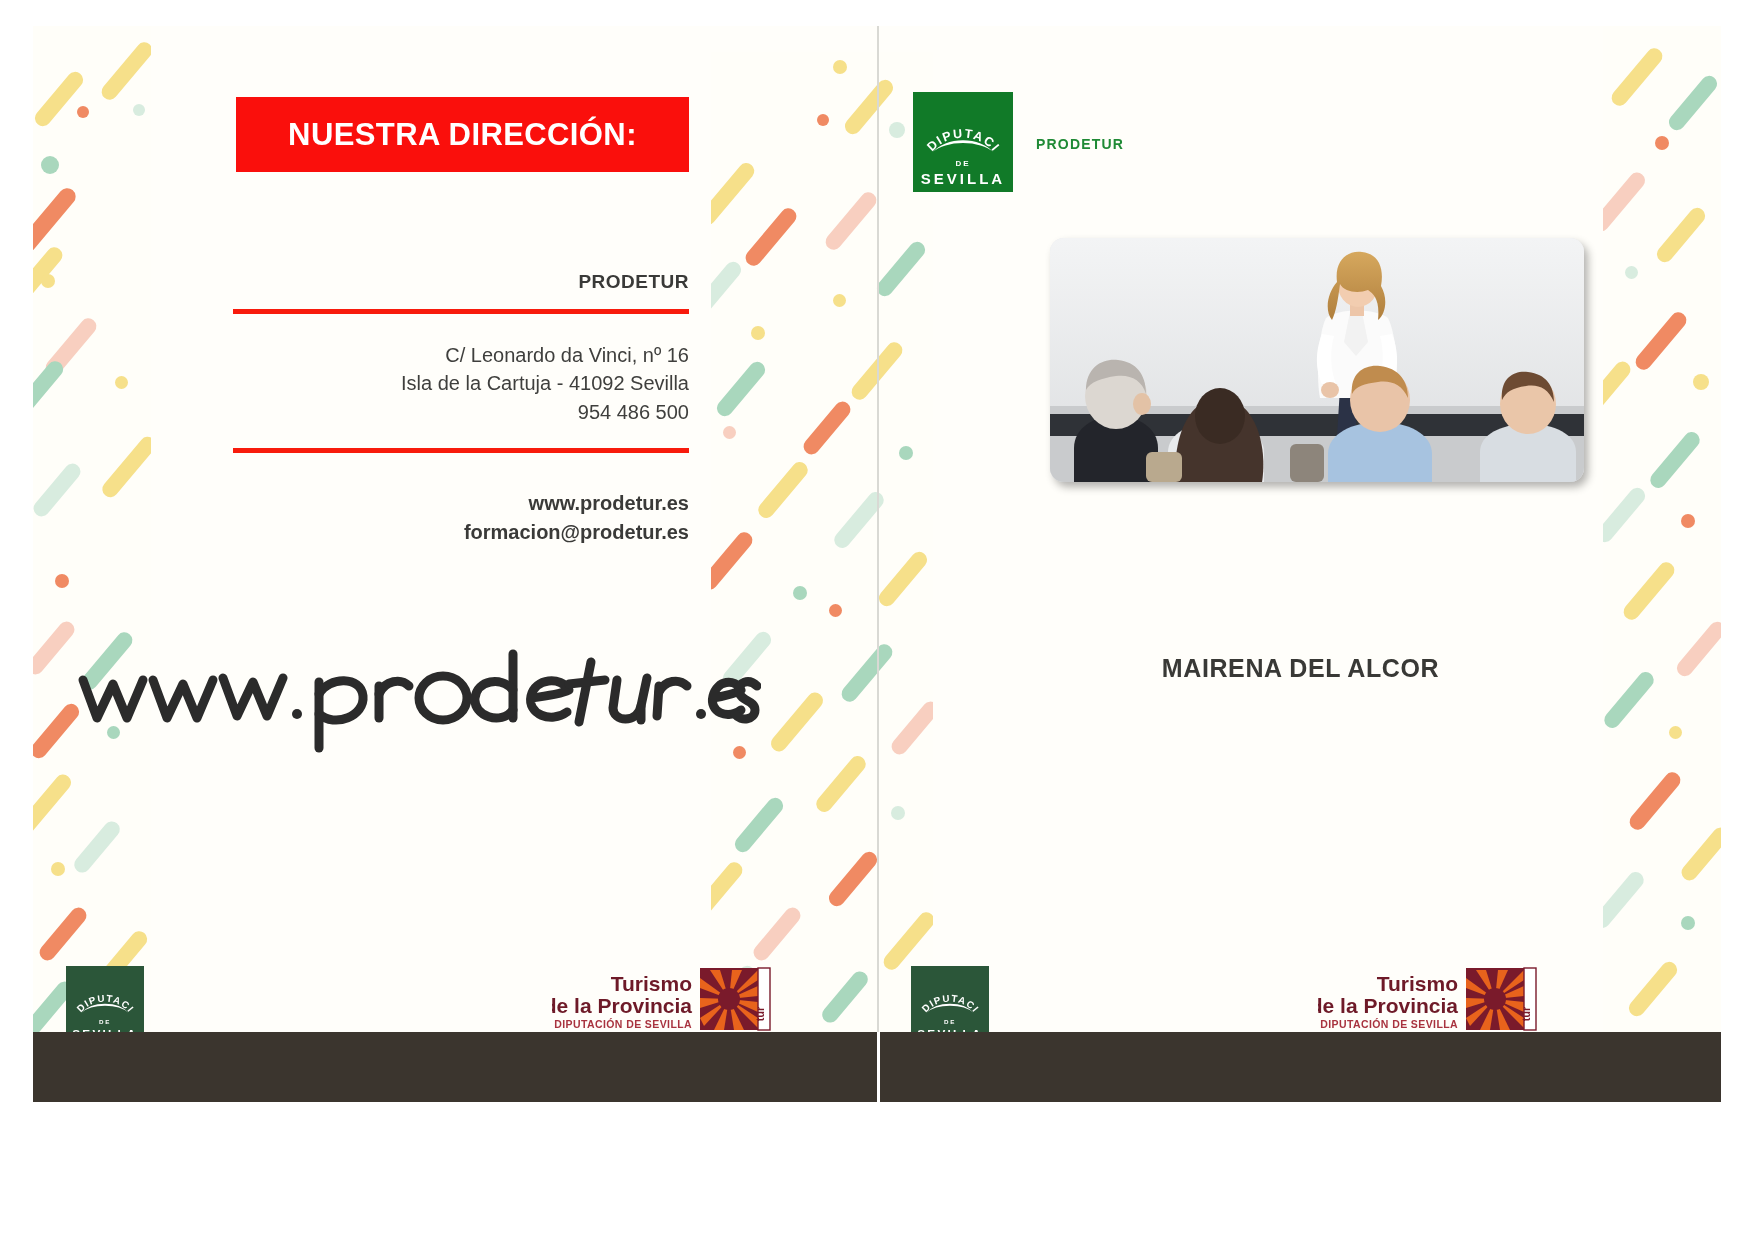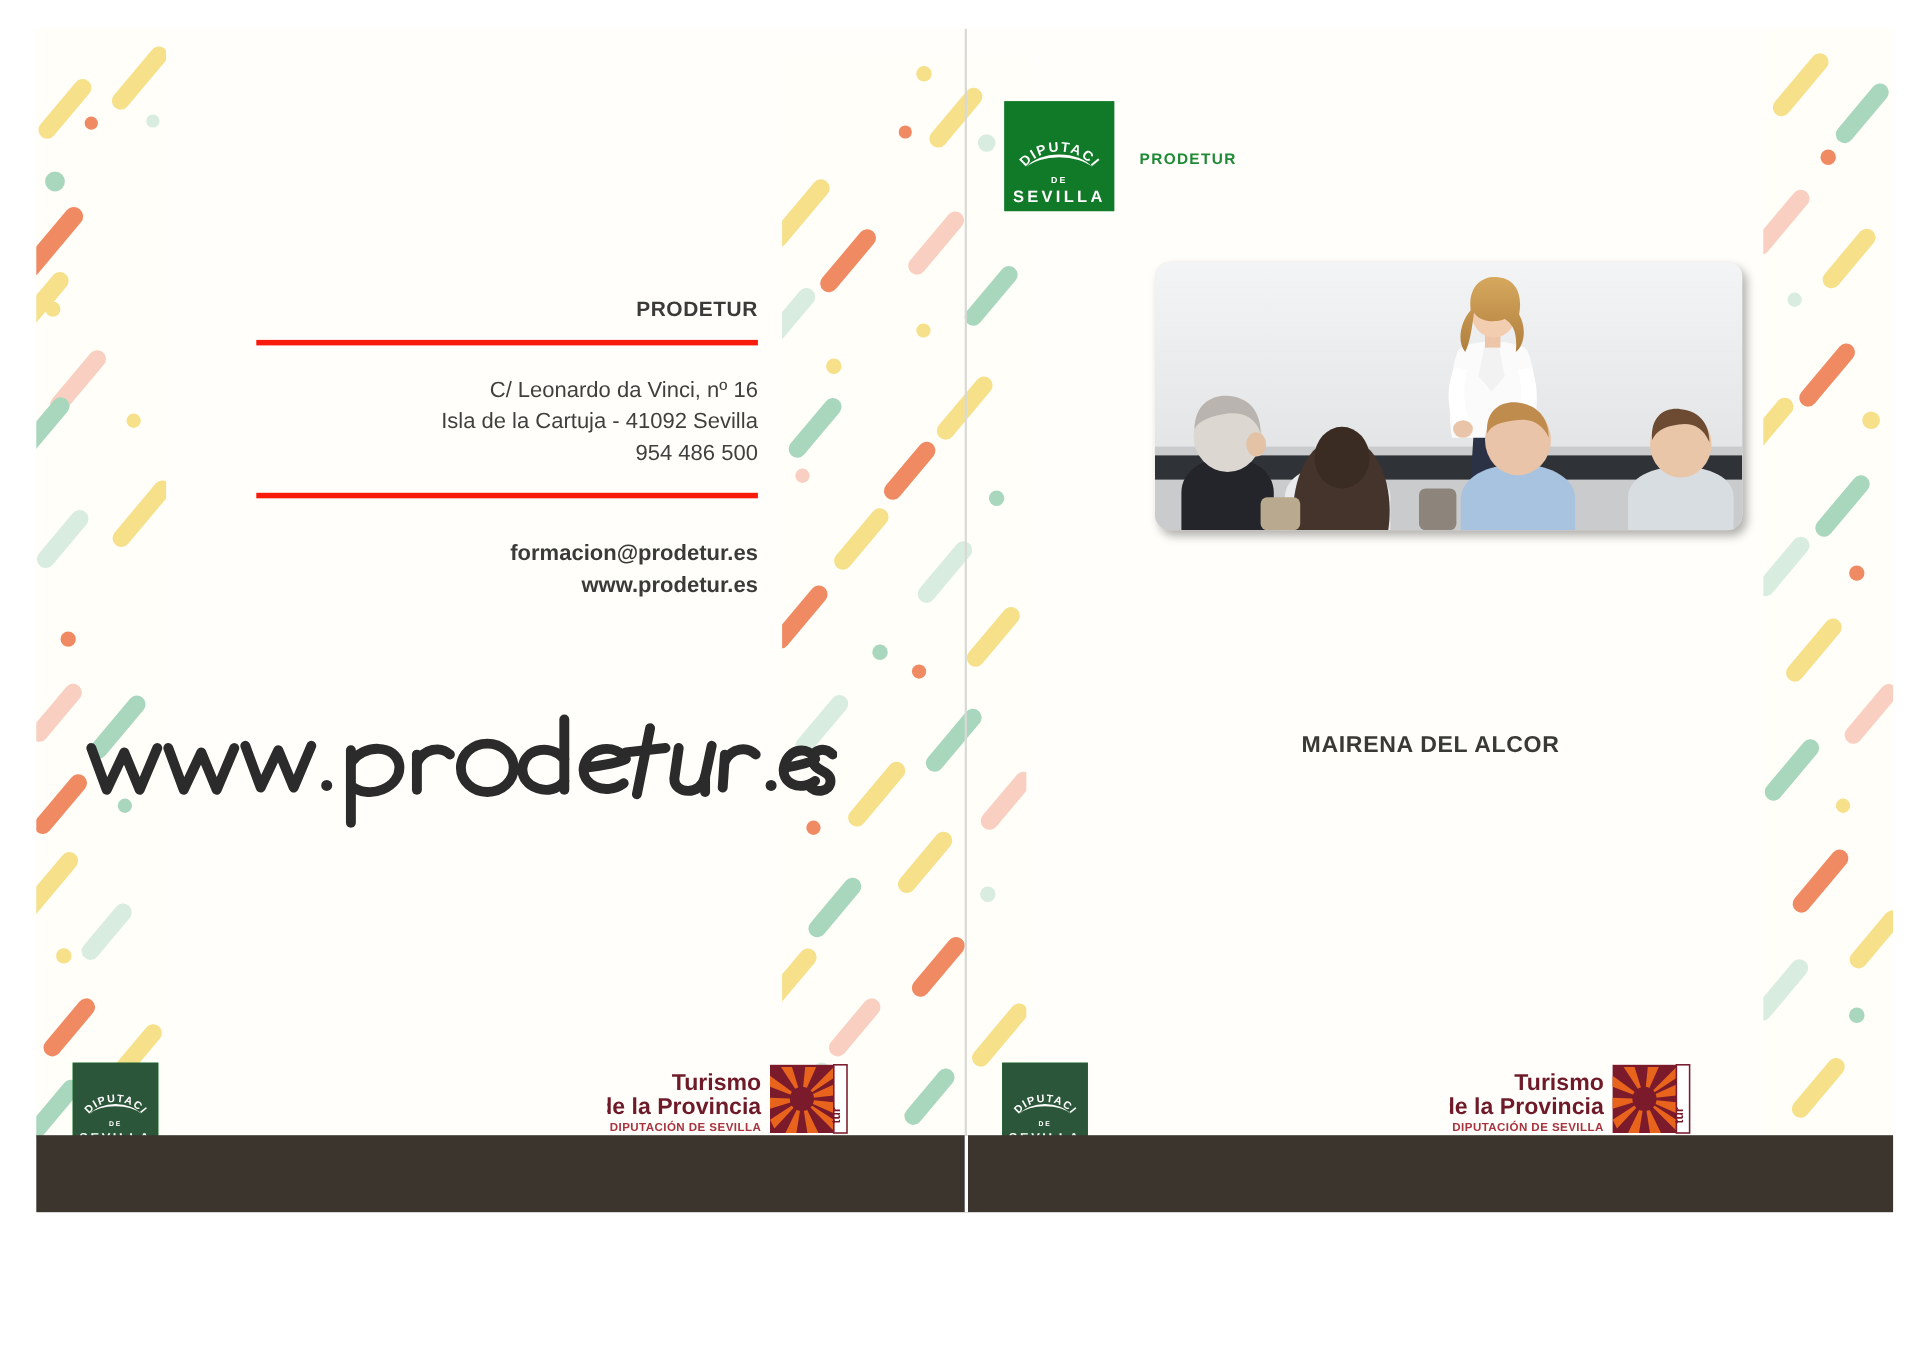--- a/index.html
+++ b/index.html
@@ -189,22 +189,22 @@
     font-weight: bold;
     line-height: 1.35;
     letter-spacing: .2px;
   }
   .course-dates {
     margin-top: 40px;
     font-size: 19px;
     font-weight: bold;
   }
   .course-place {
-    margin-top: 60px;
-    font-size: 21px;
+    margin-top: 48px;
+    font-size: 25px;
     font-weight: bold;
     letter-spacing: .6px;
   }
 
   
   .turismo-logo {
     position: absolute;
     width: 222px;
     height: 78px;
     z-index: 7;
@@ -338,33 +338,36 @@
       <div class="conf-dot" style="left:1080px; top:986px; width:13px; height:13px; background:#f6e08a;"></div>
       <div class="conf-bar" style="left:1180px; top:970px; width:16px; height:60px; background:#f08a63; transform:rotate(40deg);"></div>
     </div>
 
     <div class="inner-white" style="left:118px; top:0px;   width:560px; height:1036px;"></div>
     <div class="inner-white" style="left:900px; top:0px;   width:670px; height:1036px;"></div>
     <div class="inner-white" style="left:118px; top:0px;   width:1452px; height:26px;"></div>
 
     <div class="panel panel-left">
 
+      <div class="red-banner">
+        <span>NUESTRA DIRECCIÓN:</span>
+      </div>
 
       <div class="addr-block">
         <div class="addr-org">PRODETUR</div>
         <div class="rule-red"></div>
         <div class="addr-lines">
           <div>C/ Leonardo da Vinci, nº 16</div>
           <div>Isla de la Cartuja - 41092 Sevilla</div>
           <div>954 486 500</div>
         </div>
         <div class="rule-red"></div>
         <div class="contact-lines">
+          <div>www.prodetur.es</div>
           <div>formacion@prodetur.es</div>
-          <div>www.prodetur.es</div>
         </div>
       </div>
 
       <div class="script-logo">
         <svg viewBox="0 0 700 120" xmlns="http://www.w3.org/2000/svg">
           <g fill="none" stroke="#2b2b2b" stroke-width="9" stroke-linecap="round" stroke-linejoin="round">
 
             <path d="M22,44 L36,82 L52,48 L66,82 L82,44"></path>
             <path d="M92,44 L106,82 L122,48 L136,82 L152,44"></path>
             <path d="M162,42 L176,80 L192,46 L206,80 L222,42"></path>

